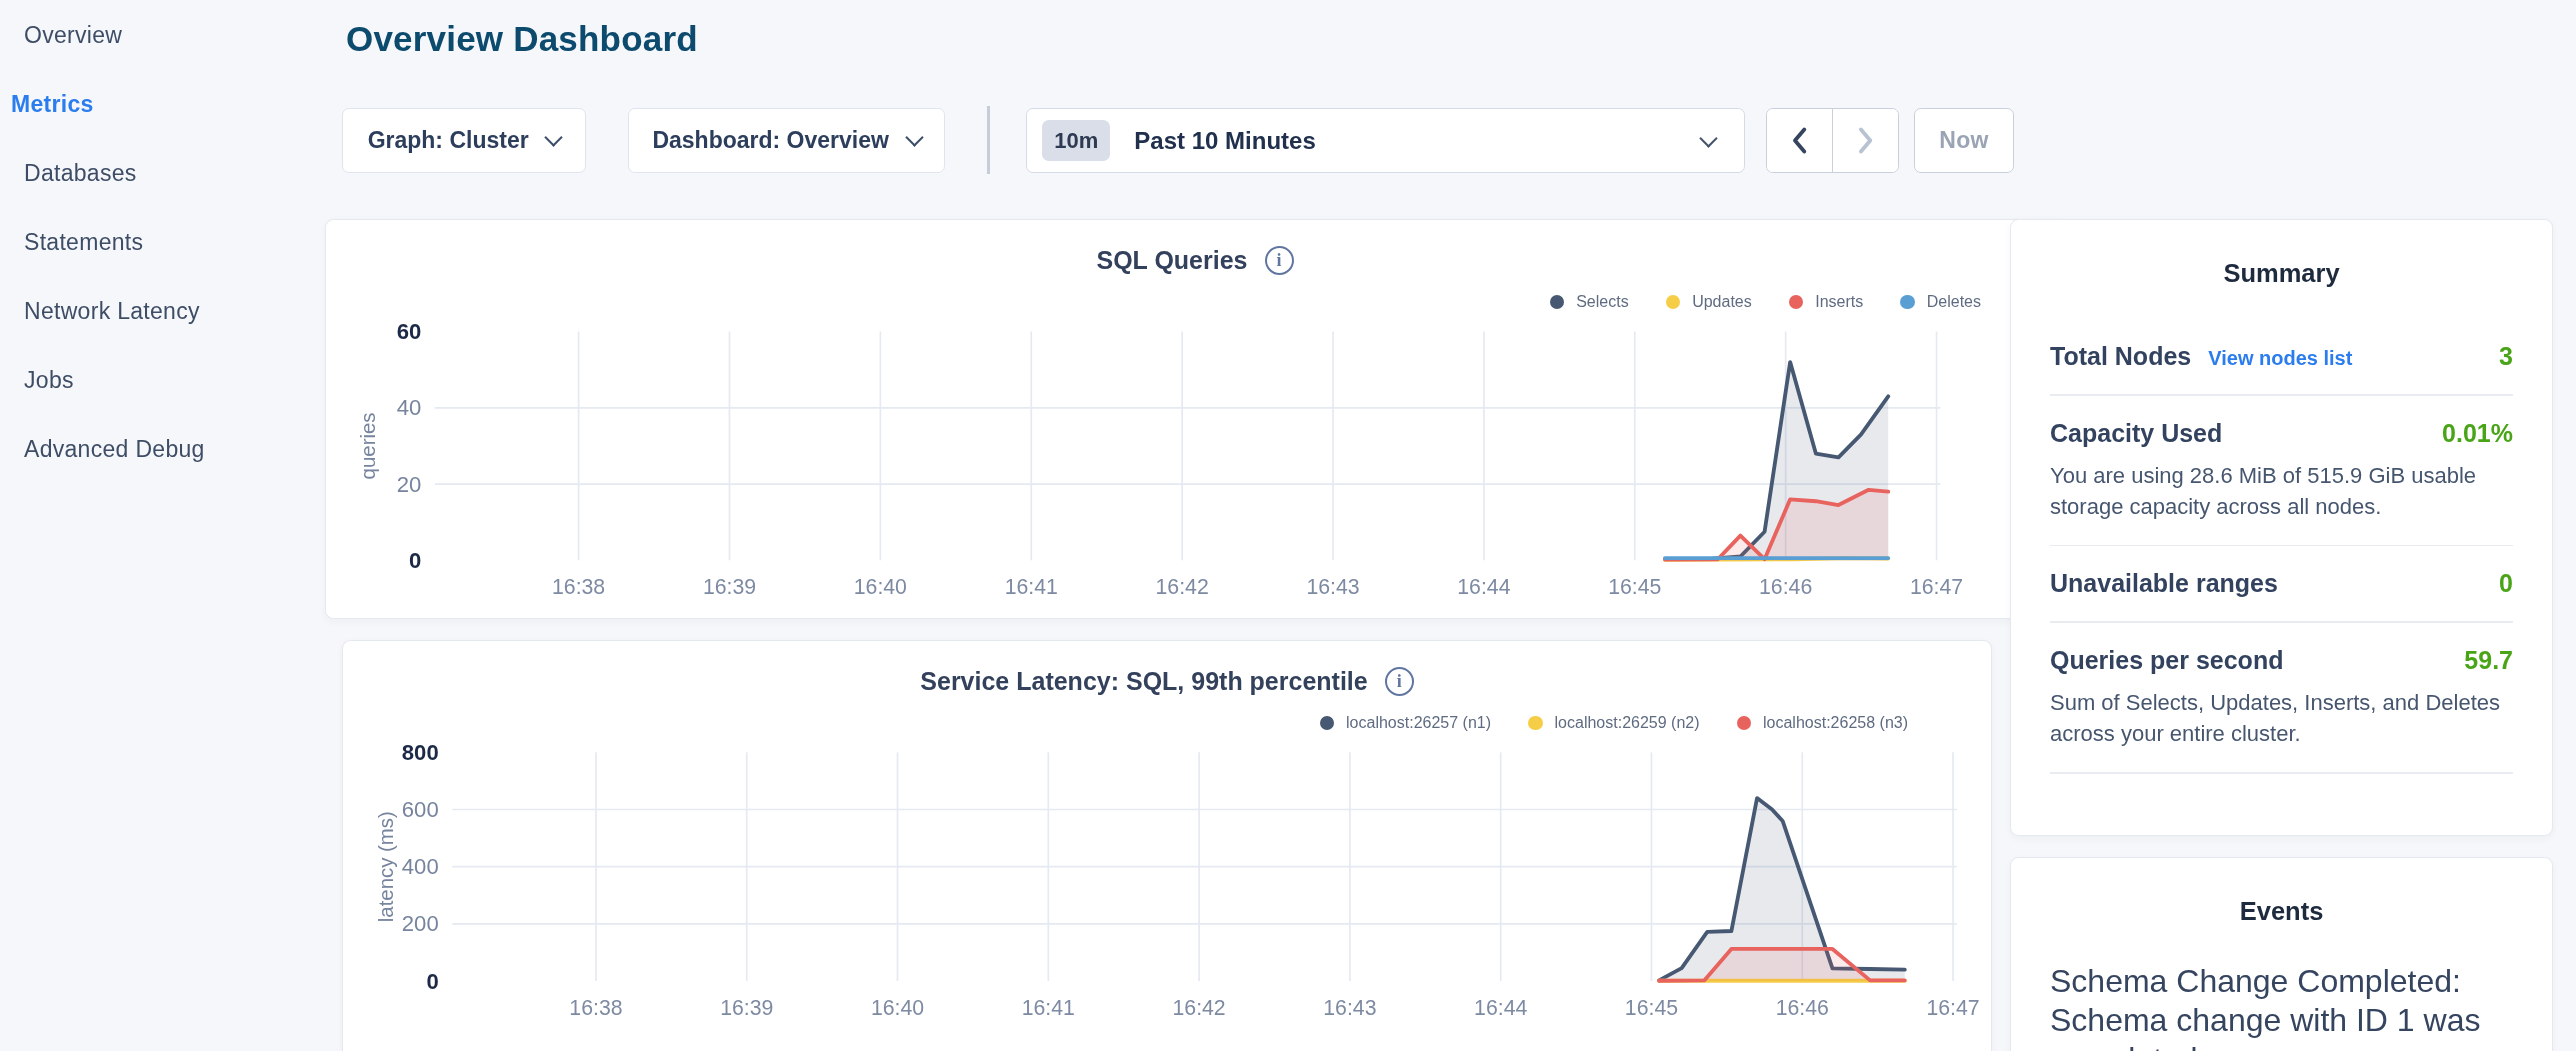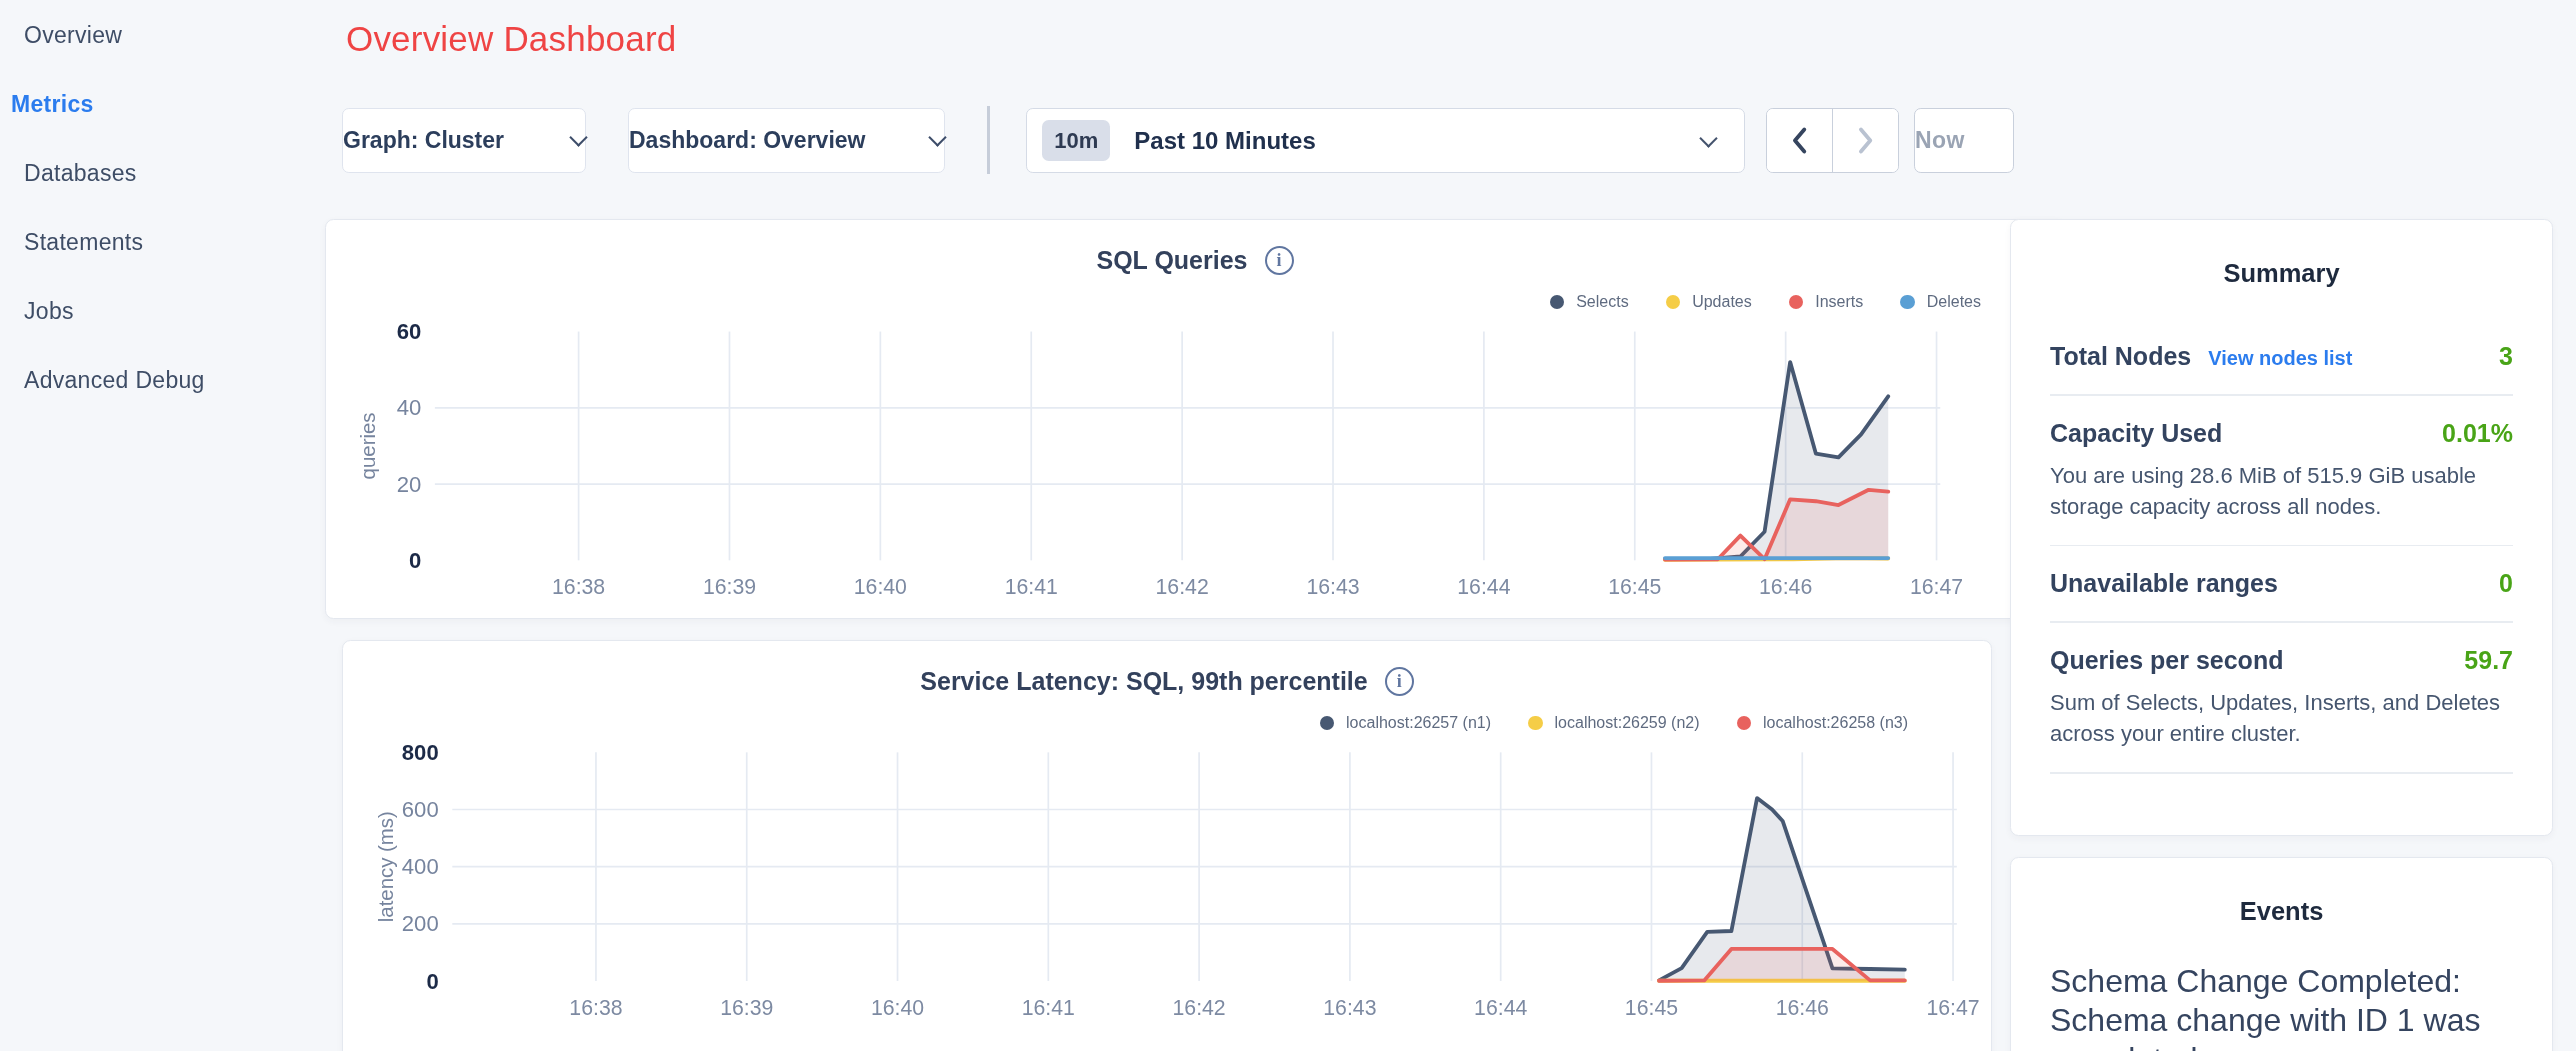--- a/index.html
+++ b/index.html
@@ -11,25 +11,25 @@
     -webkit-font-smoothing:antialiased;
   }
   
   .sidebar{position:absolute;left:0;top:0;width:340px;padding-top:0.9px;}
   .side-item{display:block;height:69px;line-height:69px;padding-left:24px;
     font-size:23px;font-weight:500;letter-spacing:0.3px;color:#3e4d66;
     text-decoration:none;cursor:pointer;}
   .side-item.active{color:#2b7cee;font-weight:700;padding-left:11px;}
   
   .page-title{position:absolute;left:346px;top:18.7px;margin:0;
-    font-size:35px;font-weight:400;color:#ef4444;letter-spacing:0.2px;}
+    font-size:35px;font-weight:700;color:#0c4a6e;letter-spacing:0.2px;}
   
   .ctl{position:absolute;top:108px;height:65px;box-sizing:border-box;
     background:#fff;border:1.7px solid #dfe4ee;border-radius:6.8px;
-    display:flex;align-items:center;justify-content:space-between;cursor:pointer;}
+    display:flex;align-items:center;justify-content:center;cursor:pointer;}
   .dd-graph{left:342px;width:244px;}
   .dd-dashboard{left:628px;width:317px;}
   .dd-label{font-size:23px;font-weight:600;color:#2c3e5c;}
   .chev{width:11px;height:11px;border-right:2.6px solid #3d4d69;border-bottom:2.6px solid #3d4d69;
     transform:rotate(45deg);margin-left:18.7px;margin-top:-6.8px;}
   .vdiv{position:absolute;left:987px;top:106px;width:2.6px;height:68px;background:#c6cdd9;}
   .timepicker{left:1026px;width:719px;justify-content:flex-start;padding-left:15.3px;
     border-color:#d5dbe6;position:absolute;}
   .time-badge{background:#d9dee9;border-radius:6.8px;padding:7.7px 12px;
     font-size:22px;font-weight:700;color:#2e3a52;margin-right:24px;}
@@ -73,20 +73,21 @@
   .event-time{margin-top:6.8px;font-size:21px;color:#5a6a85;}
 </style>
 </head>
 <body>
 
 <nav class="sidebar">
   <a class="side-item">Overview</a>
   <a class="side-item active">Metrics</a>
   <a class="side-item">Databases</a>
   <a class="side-item">Statements</a>
+  <a class="side-item">Network Latency</a>
   <a class="side-item">Jobs</a>
   <a class="side-item">Advanced Debug</a>
 </nav>
 
 <h1 class="page-title">Overview Dashboard</h1>
 
 <div class="ctl dd-graph">
   <span class="dd-label">Graph: Cluster</span>
   <span class="chev"></span>
 </div>

